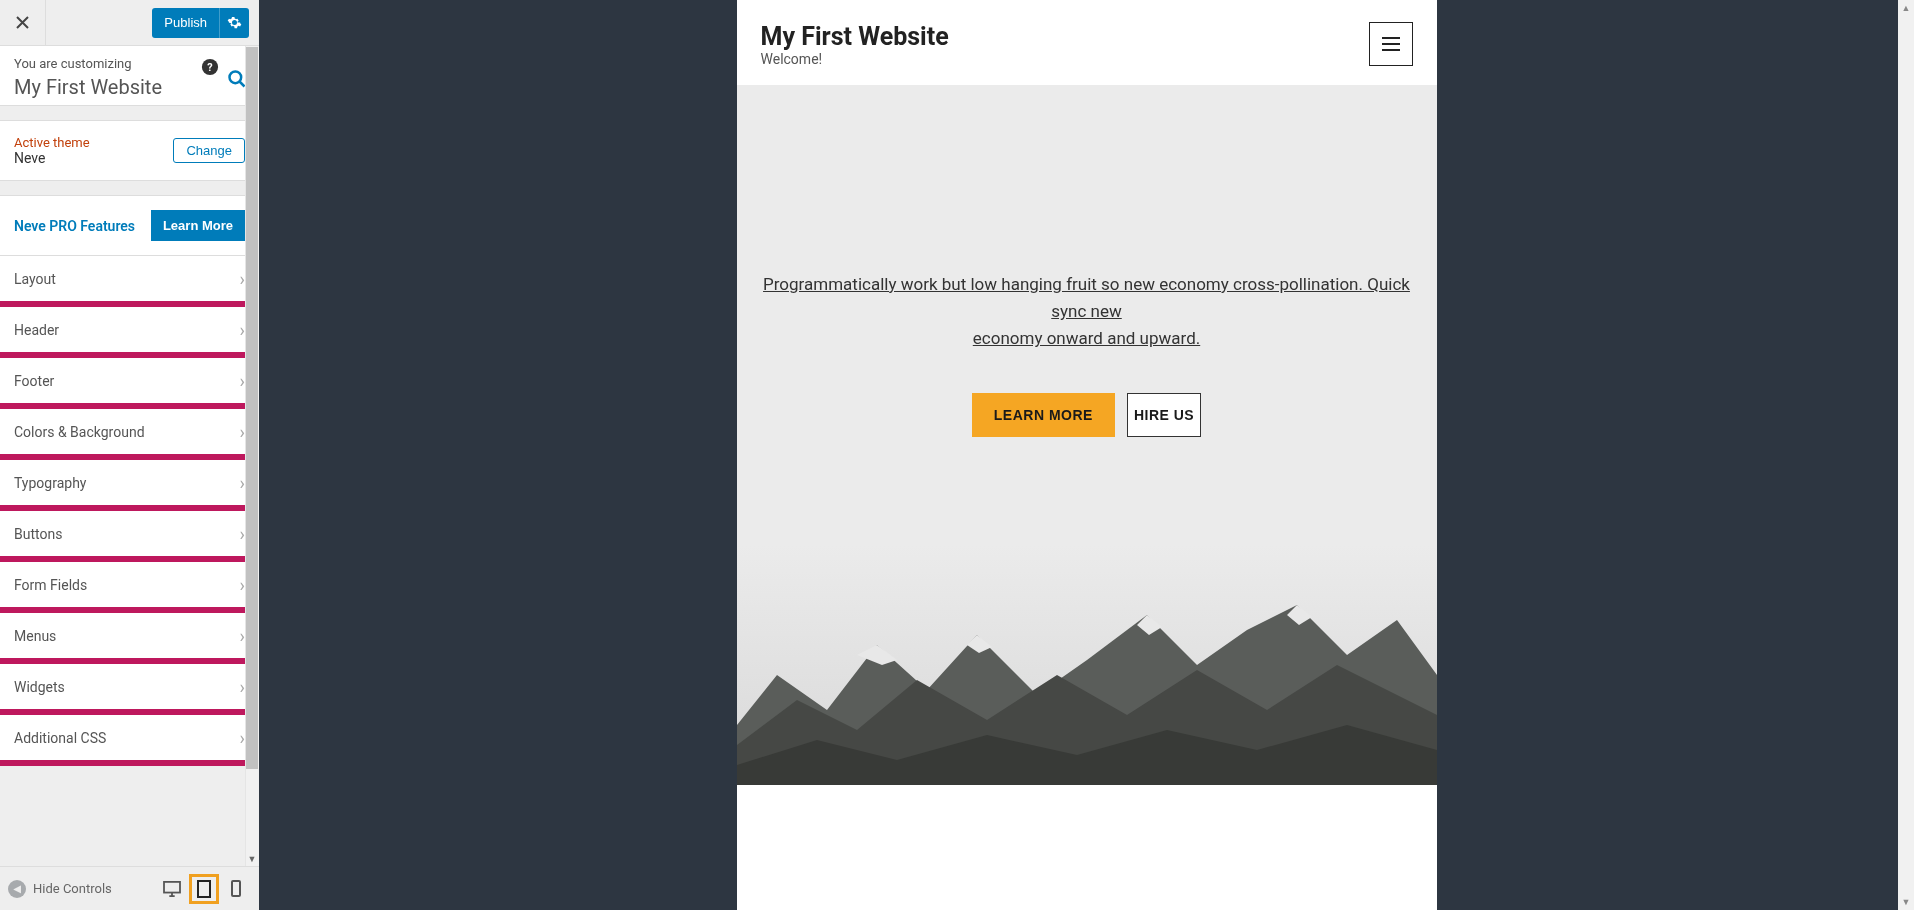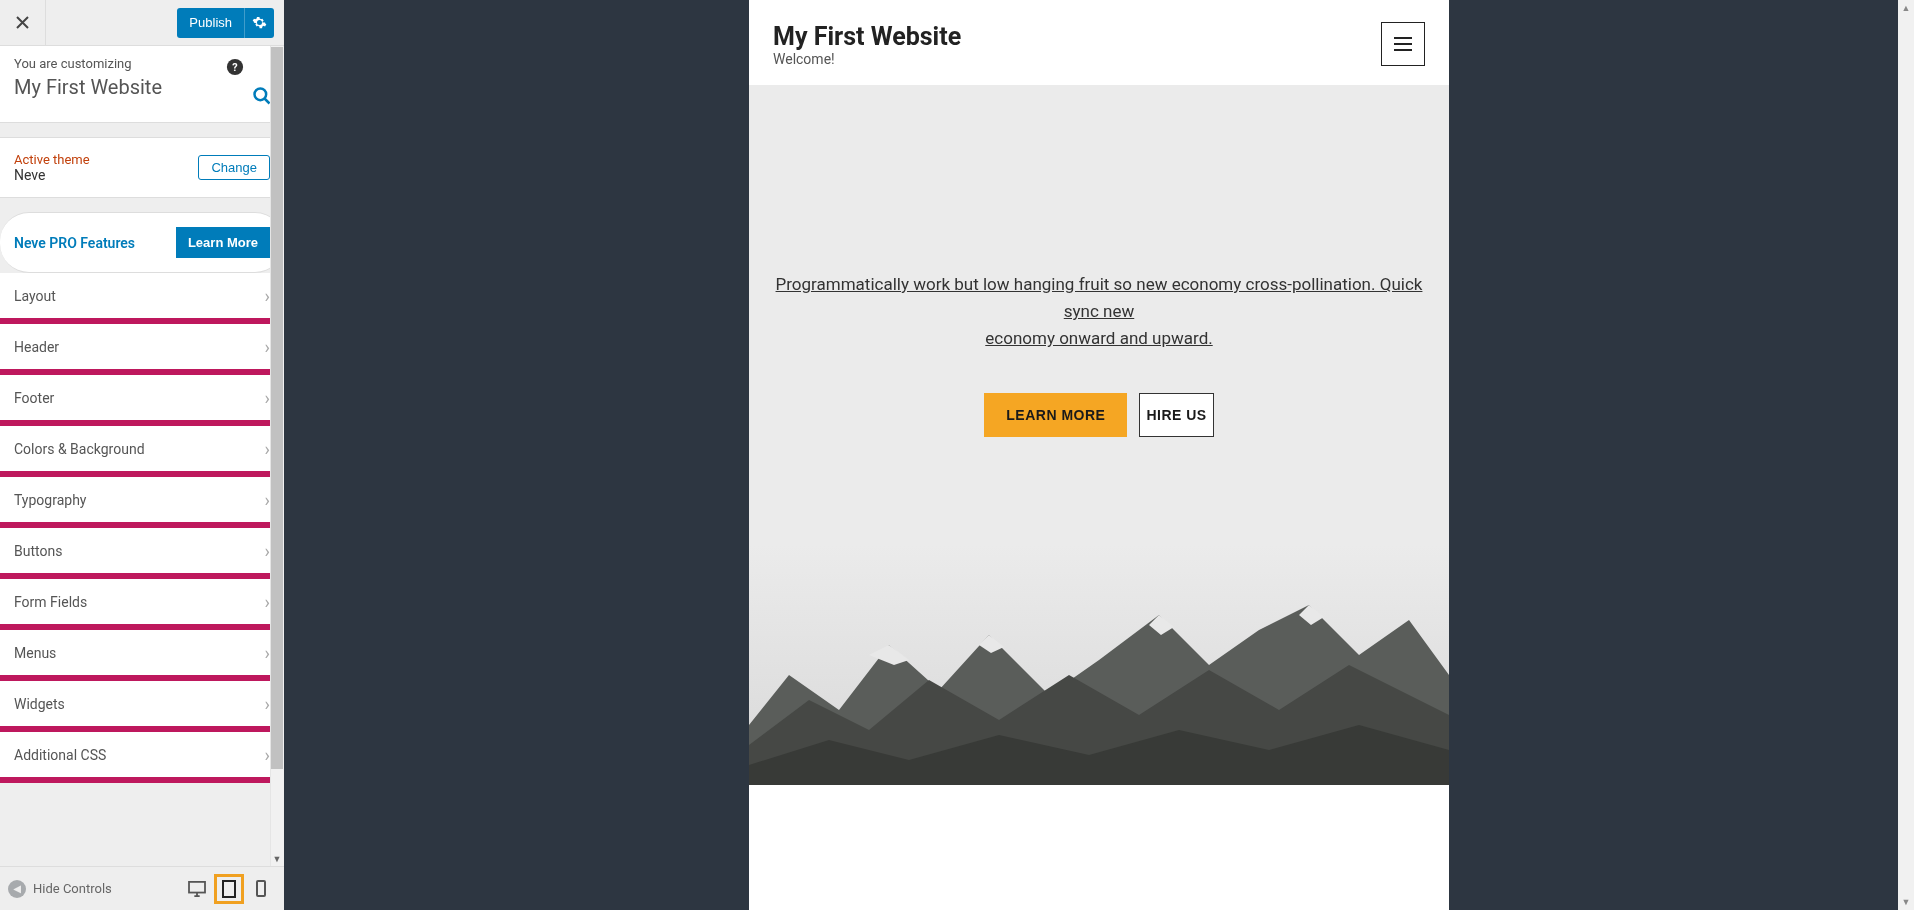--- a/index.html
+++ b/index.html
@@ -1,39 +1,39 @@
 <!DOCTYPE html>
 <html><head>
 <meta charset="utf-8">
 <style>
 * { margin: 0; padding: 0; box-sizing: border-box; }
 body { font-family: -apple-system, BlinkMacSystemFont, "Segoe UI", Roboto, sans-serif; background: #2d3641; overflow: hidden; }
 .workspace { display: flex; height: 910px; width: 1914px; position: relative; }
 
 
-.sidebar { width: 284px; background: #eee; display: flex; flex-direction: column; position: relative; }
+.sidebar { width: 259px; background: #eee; display: flex; flex-direction: column; position: relative; }
 .sb-header { display: flex; align-items: center; background: #eee; border-bottom: 1px solid #ddd; height: 46px; }
 .close-btn { width: 46px; height: 46px; display: flex; align-items: center; justify-content: center; border-right: 1px solid #ddd; font-size: 15px; color: #444; cursor: pointer; }
 .pub-wrap { margin-left: auto; display: flex; padding-right: 10px; }
 .publish-btn { background: #007cba; color: #fff; border: none; padding: 0 12px; height: 30px; font-size: 13px; display: flex; align-items: center; cursor: pointer; border-radius: 3px 0 0 3px; }
 .gear-btn { background: #007cba; color: #fff; border: none; width: 30px; height: 30px; display: flex; align-items: center; justify-content: center; cursor: pointer; border-left: 1px solid rgba(255,255,255,.25); border-radius: 0 3px 3px 0; }
 
 .sb-scroll { flex: 1; overflow-y: auto; background: #eee; position: relative; }
-.title-block { background: #fff; padding: 10px 14px 23px; border-bottom: 1px solid #ddd; position: relative; }
+.title-block { background: #fff; padding: 10px 14px 6px; border-bottom: 1px solid #ddd; position: relative; }
 .customizing-label { font-size: 13px; color: #555; }
 .site-title { font-size: 20px; color: #555; font-weight: 400; margin-top: 4px; }
 .help-ic { position: absolute; right: 40px; top: 12px; width: 18px; height: 18px; cursor: pointer; color: #333; }
 .search-ic { position: absolute; right: 12px; bottom: 12px; color: #007cba; cursor: pointer; }
 
 .theme-block { background: #fff; padding: 14px; margin-top: 14px; display: flex; align-items: center; justify-content: space-between; border-top: 1px solid #ddd; border-bottom: 1px solid #ddd; }
 .theme-label { font-size: 13px; color: #c2410c; }
 .theme-name { font-size: 14px; color: #333; }
 .change-btn { border: 1px solid #007cba; background: #fff; color: #007cba; padding: 4px 12px; font-size: 13px; border-radius: 3px; cursor: pointer; }
 
-.pro-block { background: #fff; padding: 14px; margin-top: 14px; display: flex; align-items: center; justify-content: space-between; border-top: 1px solid #ddd; border-bottom: 1px solid #ddd; border-radius: 29px; }
+.pro-block { background: #fff; padding: 14px; margin-top: 14px; display: flex; align-items: center; justify-content: space-between; border-top: 1px solid #ddd; border-bottom: 1px solid #ddd; }
 .pro-label { color: #007cba; font-size: 14px; font-weight: 600; }
 .learn-btn { background: #007cba; color: #fff; border: none; padding: 8px 12px; font-size: 13px; font-weight: 600; cursor: pointer; }
 
 .panel-list { background: #fff; }
 .panel-item { display: flex; align-items: center; justify-content: space-between; padding: 12px 14px; border-bottom: 6px solid #be185d; cursor: pointer; font-size: 14px; color: #555; gap: 16px; }
 .chev { color: #aaa; font-size: 18px; }
 
 .sb-scrollbar { position: absolute; right: 0; top: 0; width: 14px; height: 100%; background: #f1f1f1; border-left: 1px solid #e5e5e5; }
 .sb-scroll-thumb { position: absolute; right: 1px; top: 1px; width: 12px; height: 88%; background: #c1c1c1; }
 .sb-scroll-arrow { position: absolute; right: 0; bottom: 0; width: 14px; height: 14px; display: flex; align-items: center; justify-content: center; color: #666; font-size: 9px; }

